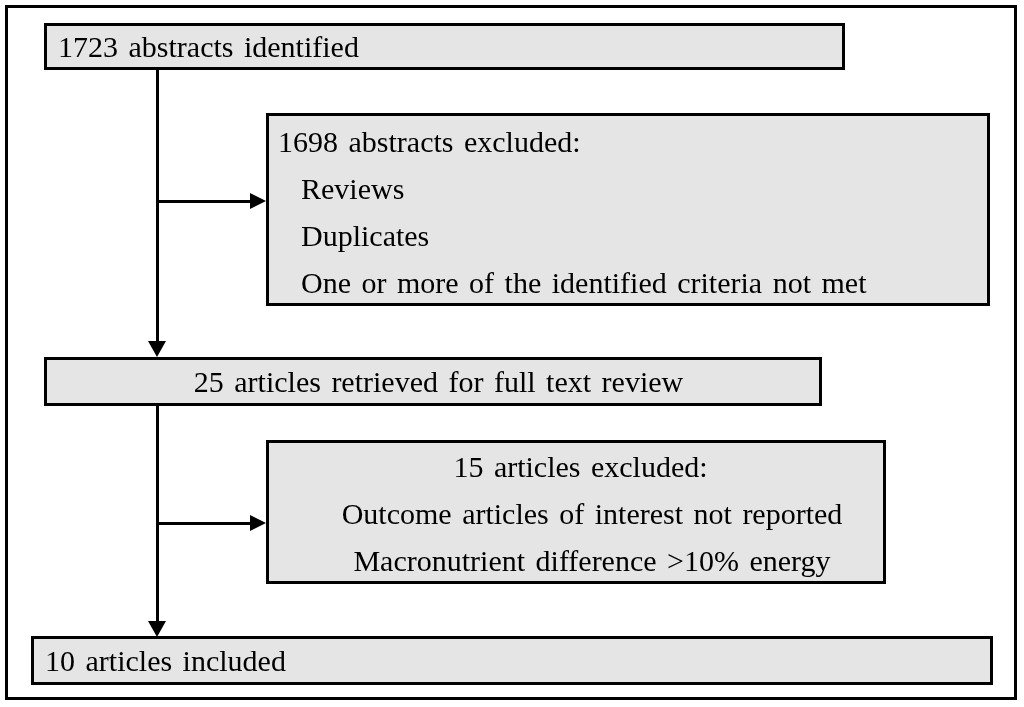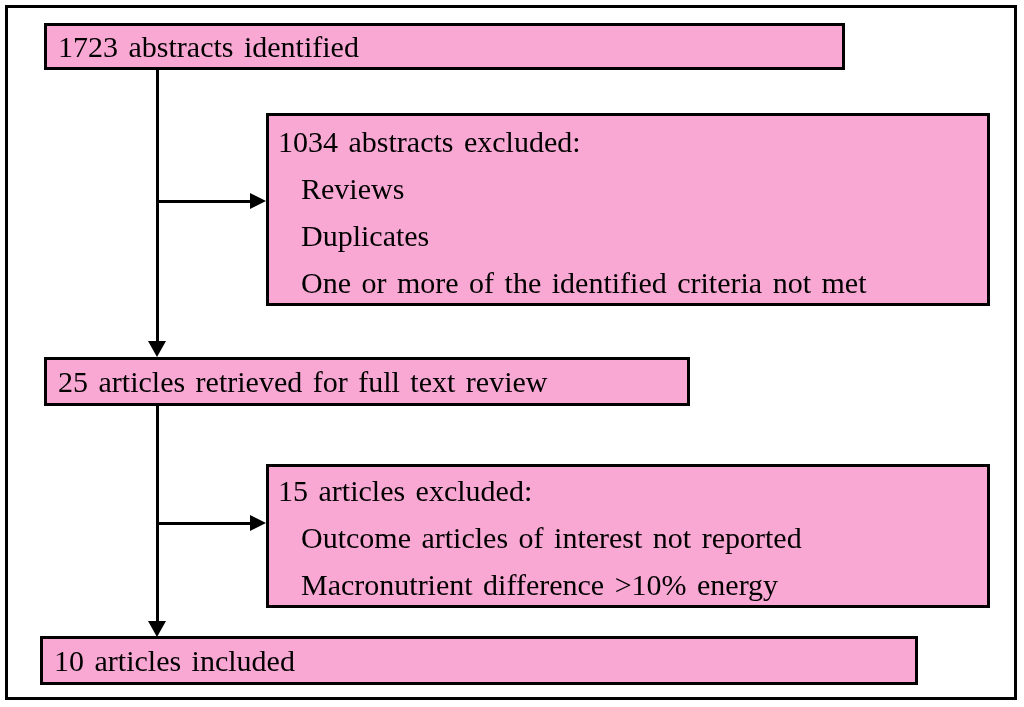--- a/index.html
+++ b/index.html
@@ -16,38 +16,38 @@
     position: absolute;
     left: 5px; top: 5px;
     width: 1012px; height: 695px;
     border: 3px solid #000;
     box-sizing: border-box;
   }
   .box {
     position: absolute;
     border: 3px solid #000;
     box-sizing: border-box;
-    background: #f9a8d4;
+    background: #e5e5e5;
     font-size: 30px;
     word-spacing: 3px;
     white-space: nowrap;
   }
   .single {
     display: flex;
     align-items: center;
     padding-left: 11px;
   }
   .multi { padding-left: 9px; line-height: 47px; }
   .box-item { padding-left: 23px; }
 
   .box1 { left: 44px;  top: 23px;  width: 801px; height: 47px; }
   .box2 { left: 266px; top: 113px; width: 724px; height: 193px; padding-top: 2px; }
-  .box3 { left: 44px;  top: 357px; width: 646px; height: 49px; }
-  .box4 { left: 266px; top: 464px; width: 724px; height: 144px; }
-  .box5 { left: 40px;  top: 636px; width: 878px; height: 49px; }
+  .box3 { left: 44px;  top: 357px; width: 778px; height: 49px; justify-content: center; }
+  .box4 { left: 266px; top: 440px; width: 620px; height: 144px; text-align: center; }
+  .box5 { left: 31px;  top: 636px; width: 962px; height: 49px; }
 
   .line { position: absolute; background: #000000; }
   .vline-a { left: 156px; top: 70px;  width: 3px;  height: 272px; }
   .hline-a { left: 156px; top: 200px; width: 95px; height: 3px; }
   .vline-b { left: 156px; top: 405px; width: 3px;  height: 217px; }
   .hline-b { left: 156px; top: 522px; width: 95px; height: 3px; }
 
   .head { position: absolute; width: 0; height: 0; }
   .head-down {
     border-left: 9px solid transparent;
@@ -74,21 +74,21 @@
   <div class="box box1 single">
     <span>1723 abstracts identified</span>
   </div>
 
   <div class="line vline-a"></div>
   <div class="head head-down head-down-a"></div>
   <div class="line hline-a"></div>
   <div class="head head-right head-right-a"></div>
 
   <div class="box box2 multi">
-    <div class="box-title">1034 abstracts excluded:</div>
+    <div class="box-title">1698 abstracts excluded:</div>
     <div class="box-item">Reviews</div>
     <div class="box-item">Duplicates</div>
     <div class="box-item">One or more of the identified criteria not met</div>
   </div>
 
   <div class="box box3 single">
     <span>25 articles retrieved for full text review</span>
   </div>
 
   <div class="line vline-b"></div>

